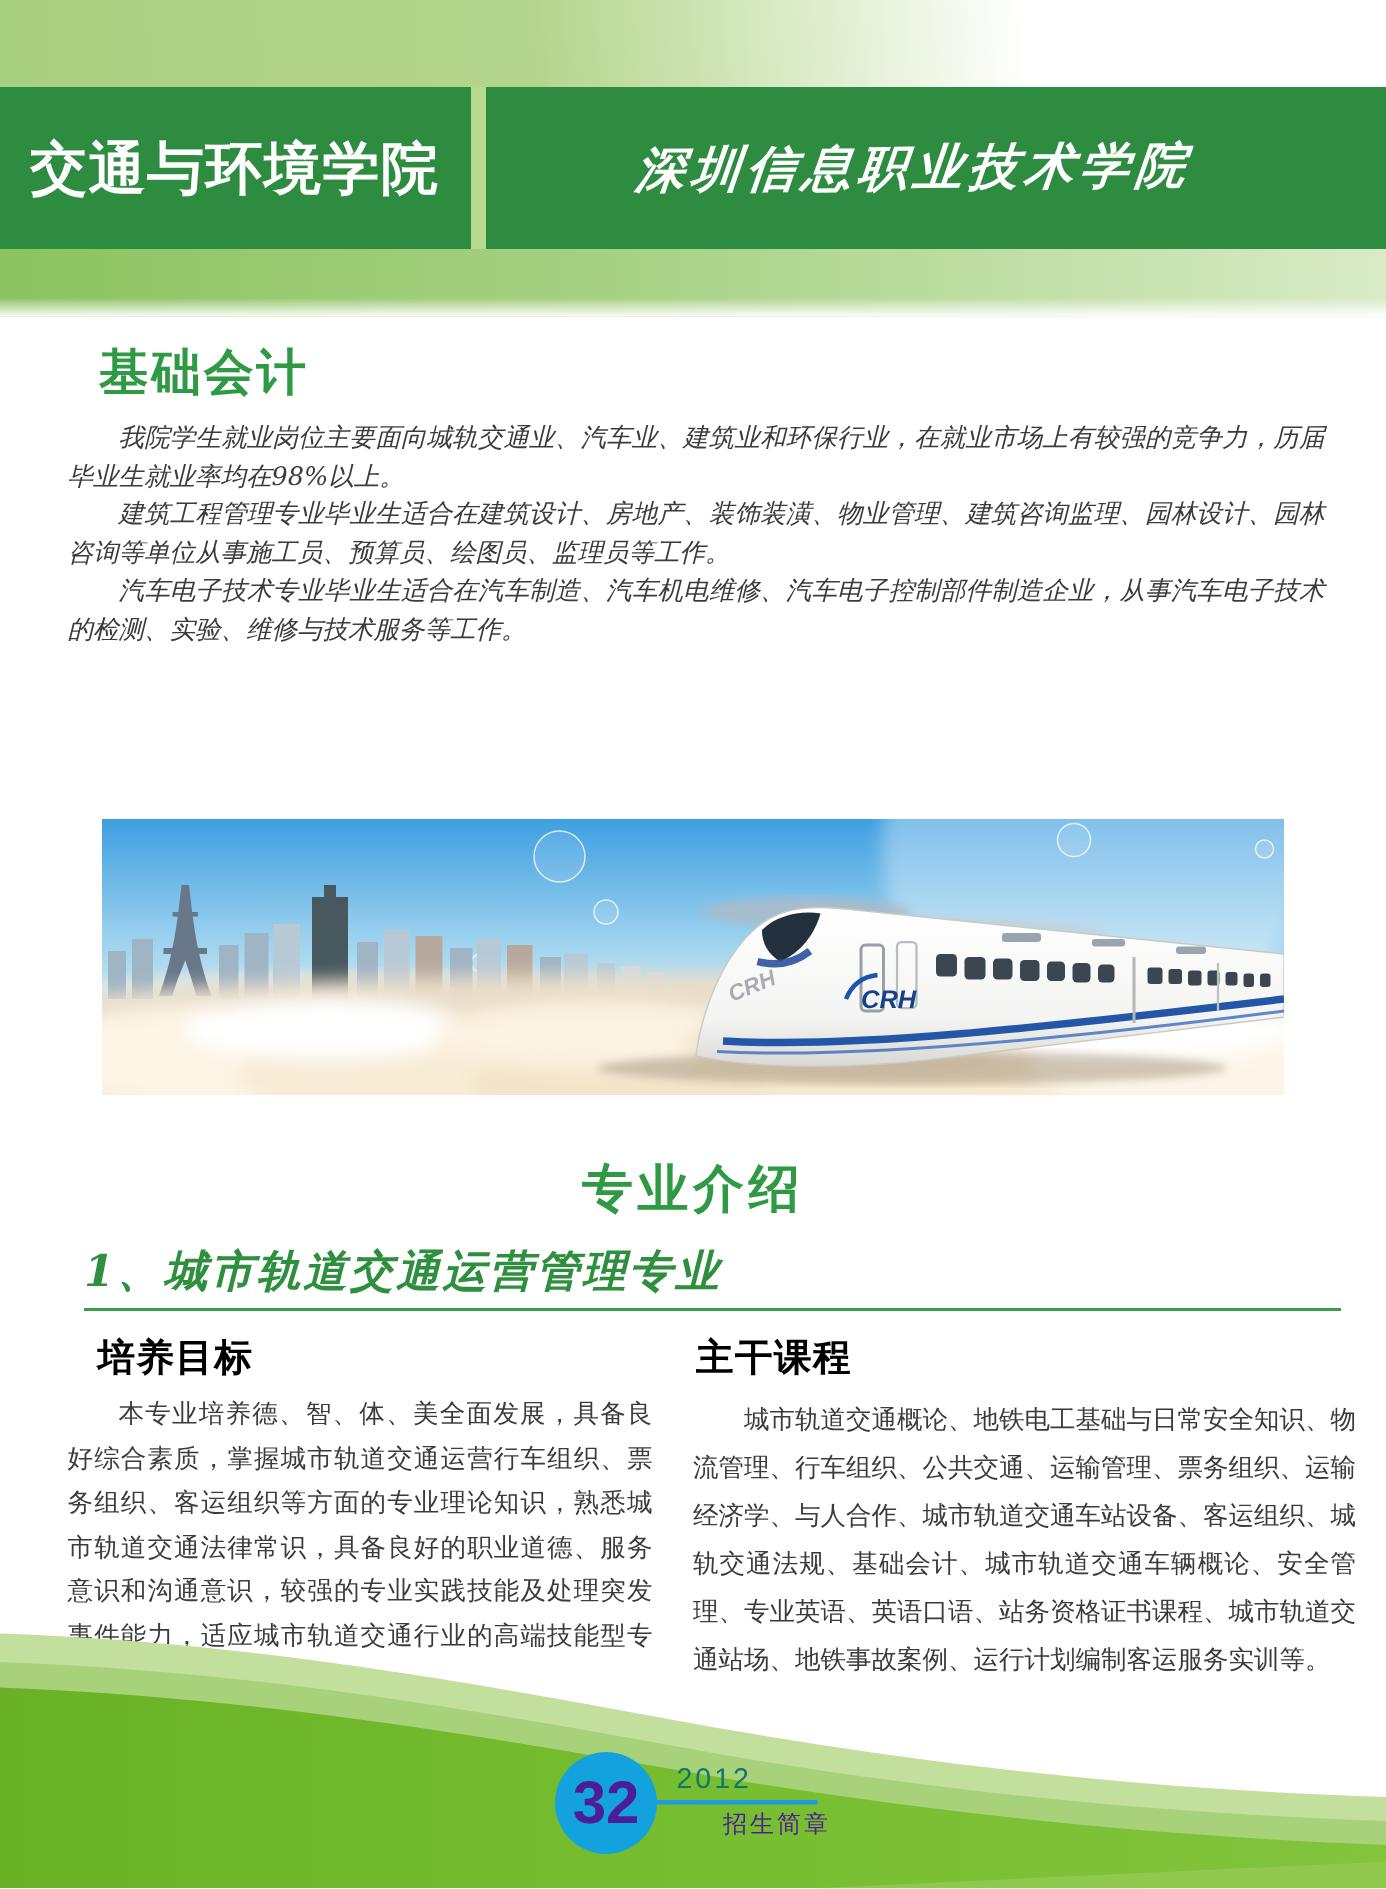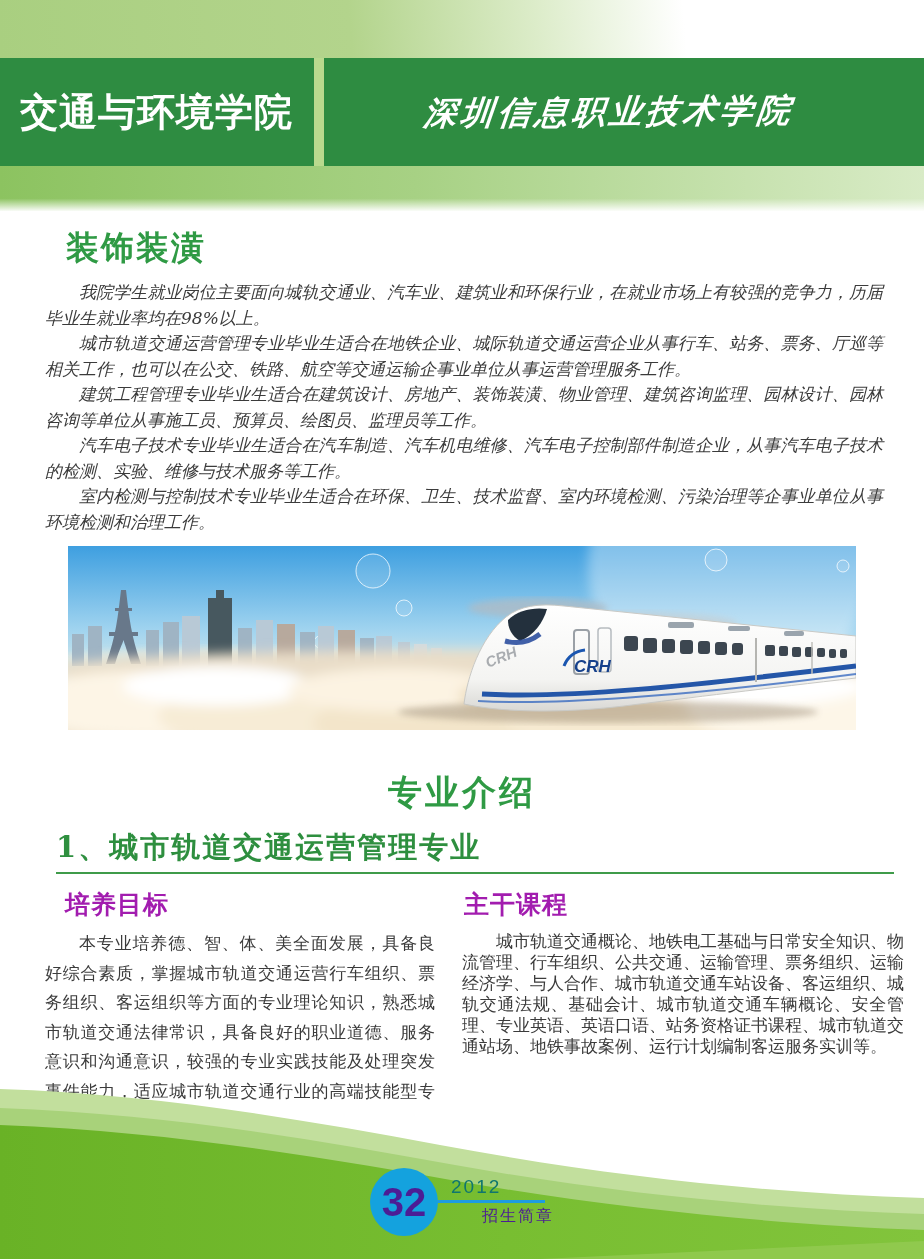--- a/index.html
+++ b/index.html
@@ -63,41 +63,41 @@
   }
   
   .majors-title{
     position:absolute;left:0;top:770px;width:924px;text-align:center;
     color:#2f9a44;font-family:Liberation Serif, serif;
     font-weight:bold;font-size:34px;letter-spacing:3px;margin:0;
   }
   .major-heading{
     position:absolute;left:56px;top:828px;
     color:#2e8f3f;font-family:"DejaVu Serif",serif;
-    font-weight:bold;font-size:29px;letter-spacing:2px;margin:0;
+    font-style:italic;font-weight:bold;font-size:29px;letter-spacing:2px;margin:0;
     white-space:nowrap;
   }
   .major-divider{
     position:absolute;left:56px;top:872px;width:838px;height:2px;
     background:#3f9b4a;
   }
   .col{position:absolute;top:888px;}
   .col.left{left:45px;width:390px;}
   .col.right{left:462px;width:442px;}
   .col h3{
-    margin:0 0 8px 20px;color:#a21caf;
+    margin:0 0 8px 20px;color:#000000;
     font-family:Liberation Sans, sans-serif;
     font-weight:bold;font-size:25px;letter-spacing:1px;
   }
   .col.right h3{margin-left:2px;}
   .col .body{
     font-size:17px;color:#3b3b3b;text-align:justify;text-indent:2em;margin:0;
   }
   .col.left .body{line-height:29.5px;}
-  .col.right .body{line-height:21px;margin-top:10px;}
+  .col.right .body{line-height:32px;margin-top:10px;}
   
   .footer-svg{position:absolute;left:0;top:1085px;width:924px;height:174px;}
   .page-badge{
     position:absolute;left:370px;top:1168px;width:68px;height:68px;
     border-radius:50%;background:#14a2de;
     display:flex;align-items:center;justify-content:center;
   }
   .page-badge .num{
     color:#4c1d95;font-family:"Liberation Sans",sans-serif;
     font-weight:bold;font-size:40px;line-height:1;
@@ -128,27 +128,25 @@
     <div class="header-block left">
       <span class="college-name">交通与环境学院</span>
     </div>
     <div class="header-block right">
       <span class="institute-name">深圳信息职业技术学院</span>
     </div>
   </div>
 
   <div class="band-sub"></div>
 
-  <h2 class="sec-title">装饰装潢</h2>
+  <h2 class="sec-title">基础会计</h2>
   <div class="employment-text">
     <p>我院学生就业岗位主要面向城轨交通业、汽车业、建筑业和环保行业，在就业市场上有较强的竞争力，历届毕业生就业率均在98%以上。</p>
-    <p>城市轨道交通运营管理专业毕业生适合在地铁企业、城际轨道交通运营企业从事行车、站务、票务、厅巡等相关工作，也可以在公交、铁路、航空等交通运输企事业单位从事运营管理服务工作。</p>
     <p>建筑工程管理专业毕业生适合在建筑设计、房地产、装饰装潢、物业管理、建筑咨询监理、园林设计、园林咨询等单位从事施工员、预算员、绘图员、监理员等工作。</p>
     <p>汽车电子技术专业毕业生适合在汽车制造、汽车机电维修、汽车电子控制部件制造企业，从事汽车电子技术的检测、实验、维修与技术服务等工作。</p>
-    <p>室内检测与控制技术专业毕业生适合在环保、卫生、技术监督、室内环境检测、污染治理等企事业单位从事环境检测和治理工作。</p>
   </div>
 
   <svg class="photo" viewBox="0 0 788 184" xmlns="http://www.w3.org/2000/svg">
     <defs>
       <linearGradient id="sky" x1="0" y1="0" x2="0" y2="1">
         <stop offset="0" stop-color="#3e9fe0"></stop>
         <stop offset="0.45" stop-color="#9fd3ef"></stop>
         <stop offset="0.72" stop-color="#dcebe9"></stop>
         <stop offset="1" stop-color="#efe3cf"></stop>
       </linearGradient>

